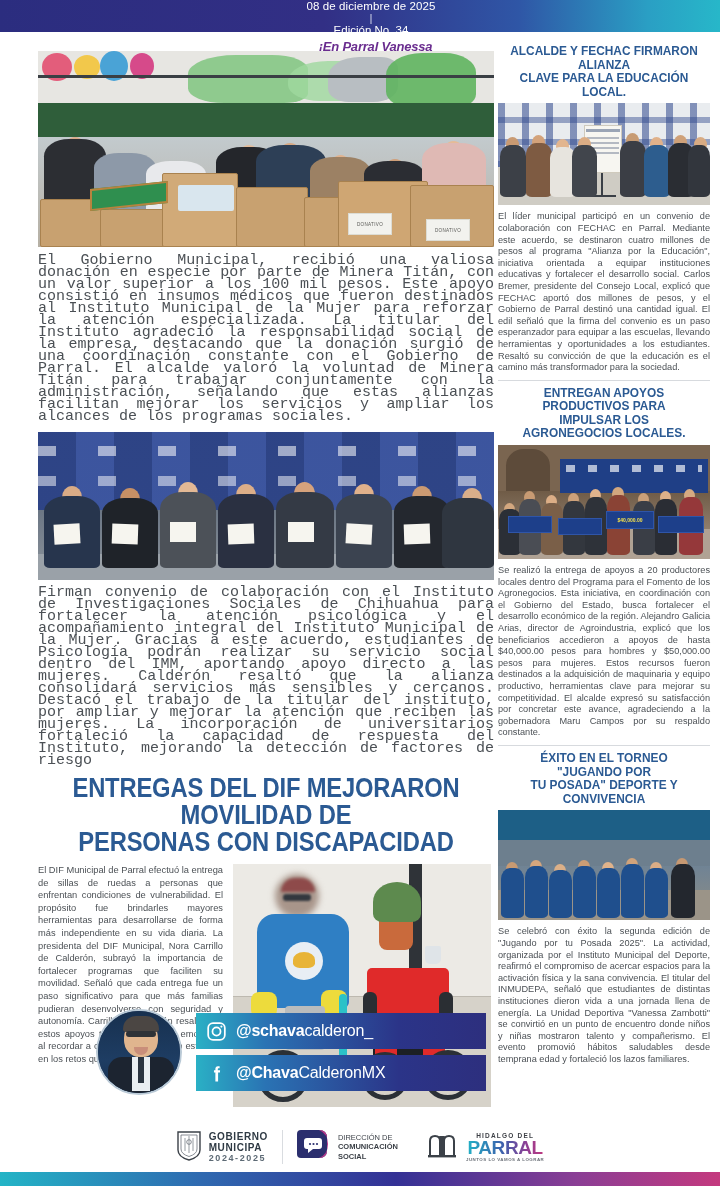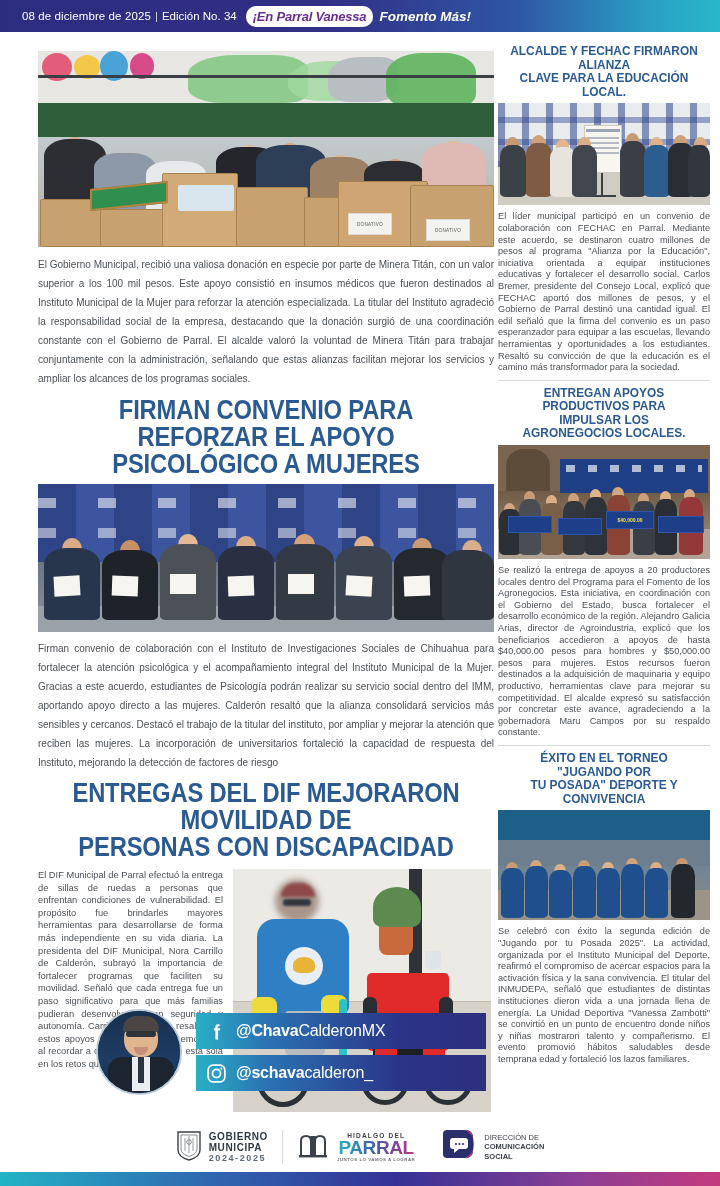--- a/index.html
+++ b/index.html
@@ -9,21 +9,21 @@
     background: #ffffff;
     font-family: "Liberation Sans", sans-serif;
     overflow: hidden;
   }
   .page { position: relative; width: 720px; height: 1186px; background: #fff; }
 
   
   .topbar {
     position: absolute; left: 0; top: 0; width: 720px; height: 32px;
     background: linear-gradient(90deg, #2b2d7f 0%, #322f85 45%, #2f56a6 72%, #2a9fc4 90%, #27b7c9 100%);
-    display: flex; align-items: center; padding-left: 22px;
+    display: flex; align-items: center; padding-left: 22px; flex-direction: column;
   }
   .topbar-date { color:#ffffff; font-size: 11.5px; letter-spacing: .1px; }
   .topbar-sep { color:#cfd3e6; font-size: 11.5px; margin: 0 4px; }
   .topbar-ed { color:#ffffff; font-size: 11.5px; }
   .slogan-pill {
     background:#ffffff; border-radius: 10px; padding: 1px 7px 2px 7px; margin-left: 9px;
     display:inline-block;
   }
   .slogan-pill span {
     color:#6a2d8f; font-size: 13px; font-weight: 800; font-style: italic; letter-spacing: -.2px;
@@ -48,22 +48,22 @@
     color:#2b5a93; font-weight: 800; text-align: center; line-height: 1.03;
     font-family: "Liberation Sans Narrow", "Liberation Sans", sans-serif;
     font-size: 13.2px; transform: scaleX(0.9); transform-origin: center top;
   }
 
   
   .photo { position: relative; overflow: hidden; background:#dfe3e6; }
 
   
   .body-text {
-    font-size: 10px; line-height: 19px; color: #4b5055; text-align: justify;
-    font-family: Liberation Sans, sans-serif;
+    font-size: 15px; line-height: 12px; color: #4b5055; text-align: justify;
+    font-family: Liberation Mono, monospace;
   }
   .rbody-text {
     font-size: 9.2px; line-height: 11.6px; color:#4b5055; text-align: justify;
   }
   .narrow-body {
     font-size: 9.3px; line-height: 12.6px; color:#4b5055; text-align: justify;
   }
   .rule { height:1px; background:#d7dade; margin: 6px 0 5px 0; }
   .ph-people { position:absolute; bottom:0; left:0; right:0; }
   .pp { position:absolute; bottom:0; border-radius: 40% 40% 6px 6px / 22% 22% 4px 4px; }
@@ -183,24 +183,20 @@
           <div style="position:absolute;left:140px;bottom:36px;width:56px;height:26px;background:#d9e6ee;border-radius:2px;"></div>
           <div class="bxlab" style="left:310px;bottom:12px;width:44px;height:22px;">DONATIVO</div>
           <div class="bxlab" style="left:388px;bottom:6px;width:44px;height:22px;">DONATIVO</div>
         </div>
       </div>
 
       <div class="body-text" style="margin-top:8px;">El Gobierno Municipal, recibió una valiosa donación en especie por parte de Minera Titán, con un valor superior a los 100 mil pesos. Este apoyo consistió en insumos médicos que fueron destinados al Instituto Municipal de la Mujer para reforzar la atención especializada. La titular del Instituto agradeció la responsabilidad social de la empresa, destacando que la donación surgió de una coordinación constante con el Gobierno de Parral. El alcalde valoró la voluntad de Minera Titán para trabajar conjuntamente con la administración, señalando que estas alianzas facilitan mejorar los servicios y ampliar los alcances de los programas sociales.</div>
     </div>
 
     <div style="margin-top:9px;">
-      <div class="hl-wrap">
-        <div class="headline h-main">FIRMAN CONVENIO PARA REFORZAR EL APOYO</div>
-        <div class="headline h-main">PSICOLÓGICO A MUJERES</div>
-      </div>
 
       <div class="photo" style="width:456px;height:148px;margin-top:6px;background:linear-gradient(180deg,#2b3f7a 0%,#32498a 52%,#6b7684 53%,#8d949c 100%);">
 
         <div style="position:absolute;left:0;top:0;width:100%;height:78px;background:repeating-linear-gradient(90deg,#2e4486 0px,#2e4486 38px,#3d56a0 38px,#3d56a0 76px);opacity:.95;"></div>
         <div style="position:absolute;left:0;top:14px;width:100%;height:10px;background:repeating-linear-gradient(90deg,rgba(255,255,255,.55) 0px,rgba(255,255,255,.55) 18px,transparent 18px,transparent 60px);"></div>
         <div style="position:absolute;left:0;top:44px;width:100%;height:10px;background:repeating-linear-gradient(90deg,rgba(255,255,255,.5) 0px,rgba(255,255,255,.5) 18px,transparent 18px,transparent 60px);"></div>
 
         <div style="position:absolute;left:0;bottom:0;width:100%;height:26px;background:#9aa1a8;"></div>
 
         <div class="ph-people" style="height:118px;">
@@ -425,39 +421,39 @@
       <div style="position:absolute;left:28px;top:20px;width:30px;height:6px;background:#2e3237;border-radius:3px;"></div>
       <div style="position:absolute;left:36px;top:36px;width:14px;height:8px;background:#c98e7a;border-radius:0 0 8px 8px;"></div>
       <div style="position:absolute;left:10px;top:46px;width:66px;height:42px;background:#1c2430;border-radius:14px 14px 0 0;"></div>
       <div style="position:absolute;left:34px;top:46px;width:18px;height:34px;background:#e9eef2;"></div>
       <div style="position:absolute;left:40px;top:46px;width:6px;height:26px;background:#2a3440;"></div>
     </div>
 
     <div class="social-bars">
       <div class="sbar">
         <span class="sicon">
-          <svg width="21" height="21" viewBox="0 0 24 24" fill="#ffffff">
-            <path d="M15.6 8.3h-2.1V6.9c0-.7.45-.87.77-.87h1.3V3.6l-1.9-.01c-2.4 0-2.95 1.79-2.95 2.94V8.3H9.1v2.6h1.62V21h3.1v-10.1h2.1l.18-2.6z"></path>
-          </svg>
-        </span>
-        <span class="stext">
-          <b>@Chava</b><span>CalderonMX</span>
-        </span>
-      </div>
-
-      <div class="sbar">
-        <span class="sicon">
           <svg width="21" height="21" viewBox="0 0 24 24" fill="none" stroke="#ffffff" stroke-width="2">
             <rect x="2.5" y="2.5" width="19" height="19" rx="5.5"></rect>
             <circle cx="12" cy="12" r="4.6"></circle>
             <circle cx="17.6" cy="6.4" r="1.25" fill="#ffffff" stroke="none"></circle>
           </svg>
         </span>
         <span class="stext">
           <b>@schava</b><span>calderon_</span>
+        </span>
+      </div>
+
+      <div class="sbar">
+        <span class="sicon">
+          <svg width="21" height="21" viewBox="0 0 24 24" fill="#ffffff">
+            <path d="M15.6 8.3h-2.1V6.9c0-.7.45-.87.77-.87h1.3V3.6l-1.9-.01c-2.4 0-2.95 1.79-2.95 2.94V8.3H9.1v2.6h1.62V21h3.1v-10.1h2.1l.18-2.6z"></path>
+          </svg>
+        </span>
+        <span class="stext">
+          <b>@Chava</b><span>CalderonMX</span>
         </span>
       </div>
     </div>
   </div>
 
   <div class="footer-logos">
 
     <div class="logo-cell">
       <span style="display:inline-block;margin-right:7px;">
         <svg width="26" height="32" viewBox="0 0 26 32">
@@ -472,50 +468,50 @@
       <span class="g-text">
         <div>GOBIERNO</div>
         <div>MUNICIPA</div>
         <div class="yr">2024-2025</div>
       </span>
     </div>
 
     <div class="divider-v"></div>
 
     <div class="logo-cell">
+      <span style="display:inline-block;margin-right:7px;">
+        <svg width="34" height="30" viewBox="0 0 34 30">
+          <path d="M0 4 q0 -4 4 -4 h18 q8 0 8 8 v12 q0 8 -8 8 H4 q-4 0 -4 -4 z" fill="#2b2f6e"></path>
+          <path d="M22 0 q8 0 8 8 v12 q0 8 -8 8 q9 -4 9 -14 q0 -10 -9 -14z" fill="#b5368a"></path>
+          <path d="M10 8 h12 q3 0 3 3 v5 q0 3 -3 3 h-6 l-5 4 v-4 h-1 q-3 0 -3 -3 v-5 q0 -3 3 -3z" fill="#ffffff"></path>
+          <circle cx="13" cy="14" r="1.1" fill="#2b2f6e"></circle>
+          <circle cx="16.5" cy="14" r="1.1" fill="#2b2f6e"></circle>
+          <circle cx="20" cy="14" r="1.1" fill="#2b2f6e"></circle>
+        </svg>
+      </span>
+      <span class="dcs-text">
+        <div class="l1">DIRECCIÓN DE</div>
+        <div class="l2">COMUNICACIÓN</div>
+        <div class="l2">SOCIAL</div>
+      </span>
+    </div>
+
+    <div class="logo-cell">
       <span style="display:inline-block;margin-right:8px;">
         <svg width="32" height="30" viewBox="0 0 32 30">
           <path d="M4 26 V11 q0 -5 5 -5 q5 0 5 5 V26" fill="none" stroke="#3b4148" stroke-width="2"></path>
           <path d="M18 26 V11 q0 -5 5 -5 q5 0 5 5 V26" fill="none" stroke="#3b4148" stroke-width="2"></path>
           <rect x="2" y="25" width="28" height="2.4" fill="#3b4148"></rect>
           <rect x="13.2" y="6" width="5.6" height="19" fill="#3b4148"></rect>
           <circle cx="9" cy="13" r="2" fill="#ffffff"></circle>
           <circle cx="23" cy="13" r="2" fill="#ffffff"></circle>
         </svg>
       </span>
       <span style="display:inline-block;text-align:center;">
         <div class="parral-top">HIDALGO DEL</div>
         <div class="parral-word">PARRAL</div>
         <div class="parral-bot">JUNTOS LO VAMOS A LOGRAR</div>
       </span>
     </div>
-
-    <div class="logo-cell">
-      <span style="display:inline-block;margin-right:7px;">
-        <svg width="34" height="30" viewBox="0 0 34 30">
-          <path d="M0 4 q0 -4 4 -4 h18 q8 0 8 8 v12 q0 8 -8 8 H4 q-4 0 -4 -4 z" fill="#2b2f6e"></path>
-          <path d="M22 0 q8 0 8 8 v12 q0 8 -8 8 q9 -4 9 -14 q0 -10 -9 -14z" fill="#b5368a"></path>
-          <path d="M10 8 h12 q3 0 3 3 v5 q0 3 -3 3 h-6 l-5 4 v-4 h-1 q-3 0 -3 -3 v-5 q0 -3 3 -3z" fill="#ffffff"></path>
-          <circle cx="13" cy="14" r="1.1" fill="#2b2f6e"></circle>
-          <circle cx="16.5" cy="14" r="1.1" fill="#2b2f6e"></circle>
-          <circle cx="20" cy="14" r="1.1" fill="#2b2f6e"></circle>
-        </svg>
-      </span>
-      <span class="dcs-text">
-        <div class="l1">DIRECCIÓN DE</div>
-        <div class="l2">COMUNICACIÓN</div>
-        <div class="l2">SOCIAL</div>
-      </span>
-    </div>
   </div>
 
   <div class="bottombar"></div>
 </div>
 
 </body></html>

